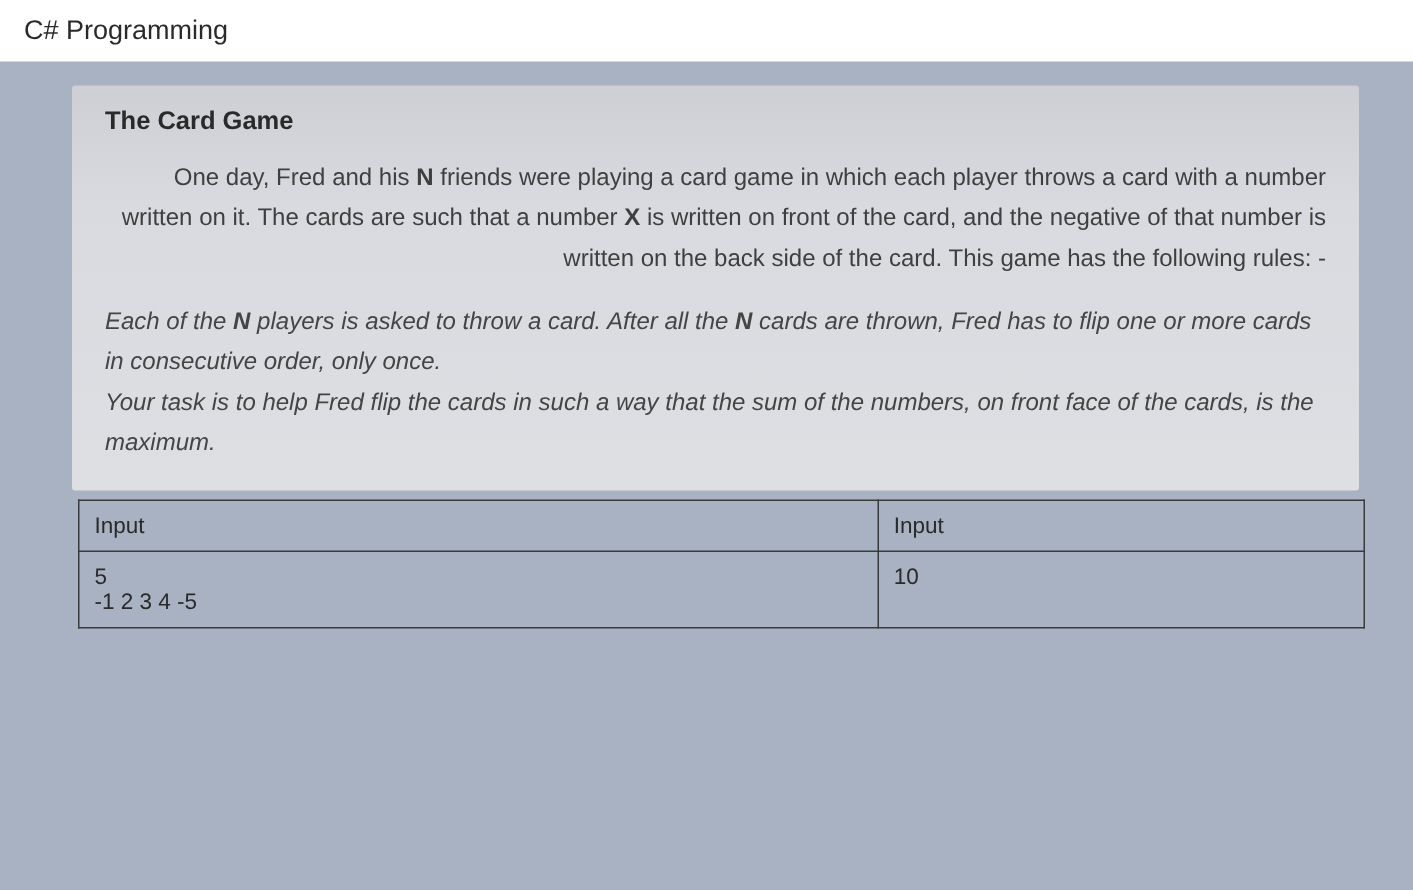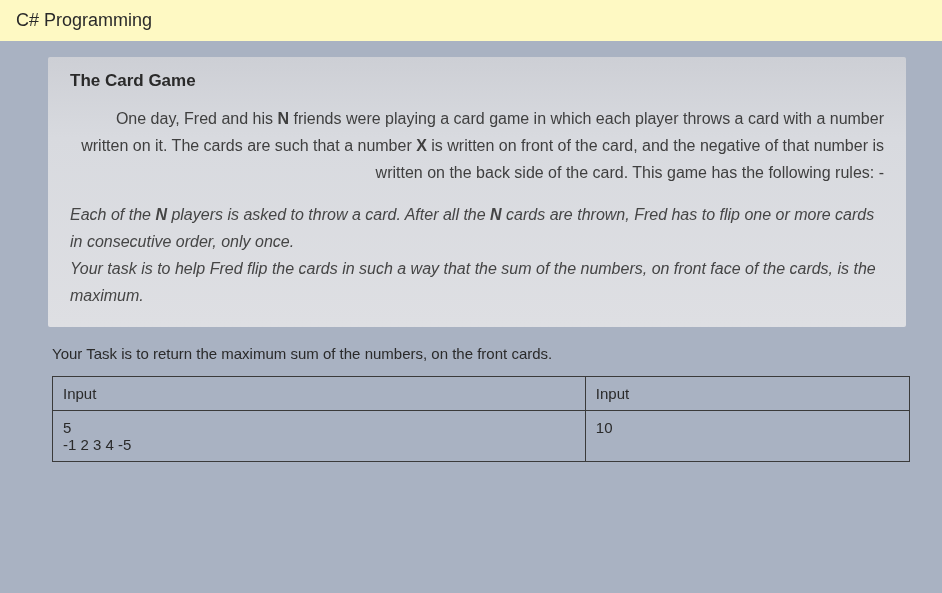--- a/index.html
+++ b/index.html
@@ -8,33 +8,33 @@
       box-sizing: border-box;
     }
     body {
       font-family: 'Segoe UI', Tahoma, Geneva, Verdana, sans-serif;
       background: #a9b2c2;
       width: 942px;
       height: 593px;
       overflow: hidden;
     }
     .header {
-      background: #fef9c3;
+      background: #ffffff;
       padding: 10px 16px;
       font-size: 18px;
       color: #2a2a2a;
       font-weight: 400;
     }
     .content {
       padding: 16px 36px 16px 48px;
     }
     .paper-section {
       background: linear-gradient(180deg, #cdcfd5 0%, #d8dadf 30%, #dedfe3 100%);
       padding: 14px 22px 18px 22px;
-      margin-bottom: 18px;
+      margin-bottom: 6px;
       border-radius: 2px;
       color: #3a3a3a;
     }
     .title {
       font-size: 17px;
       font-weight: 600;
       margin-bottom: 14px;
       color: #2a2a2a;
     }
     .paragraph {
@@ -97,21 +97,20 @@
     <div class="paragraph">
       <span>One day, Fred and his </span><span class="bold">N</span><span> friends were playing a card game in which each player throws a card with a number written on it. The cards are such that a number </span><span class="bold">X</span><span> is written on front of the card, and the negative of that number is written on the back side of the card. This game has the following rules: -</span>
     </div>
 
     <div class="paragraph2">
       <span>Each of the </span><span class="bold">N</span><span> players is asked to throw a card. After all the </span><span class="bold">N</span><span style="white-space: pre-line;"> cards are thrown, Fred has to flip one or more cards in consecutive order, only once.
 Your task is to help Fred flip the cards in such a way that the sum of the numbers, on front face of the cards, is the maximum.</span>
     </div>
   </div>
 
-  <div class="task-line">Your Task is to return the maximum sum of the numbers, on the front cards.</div>
 
   <table class="io-table">
     <thead>
       <tr>
         <th>Input</th>
         <th>Input</th>
       </tr>
     </thead>
     <tbody>
       <tr>

